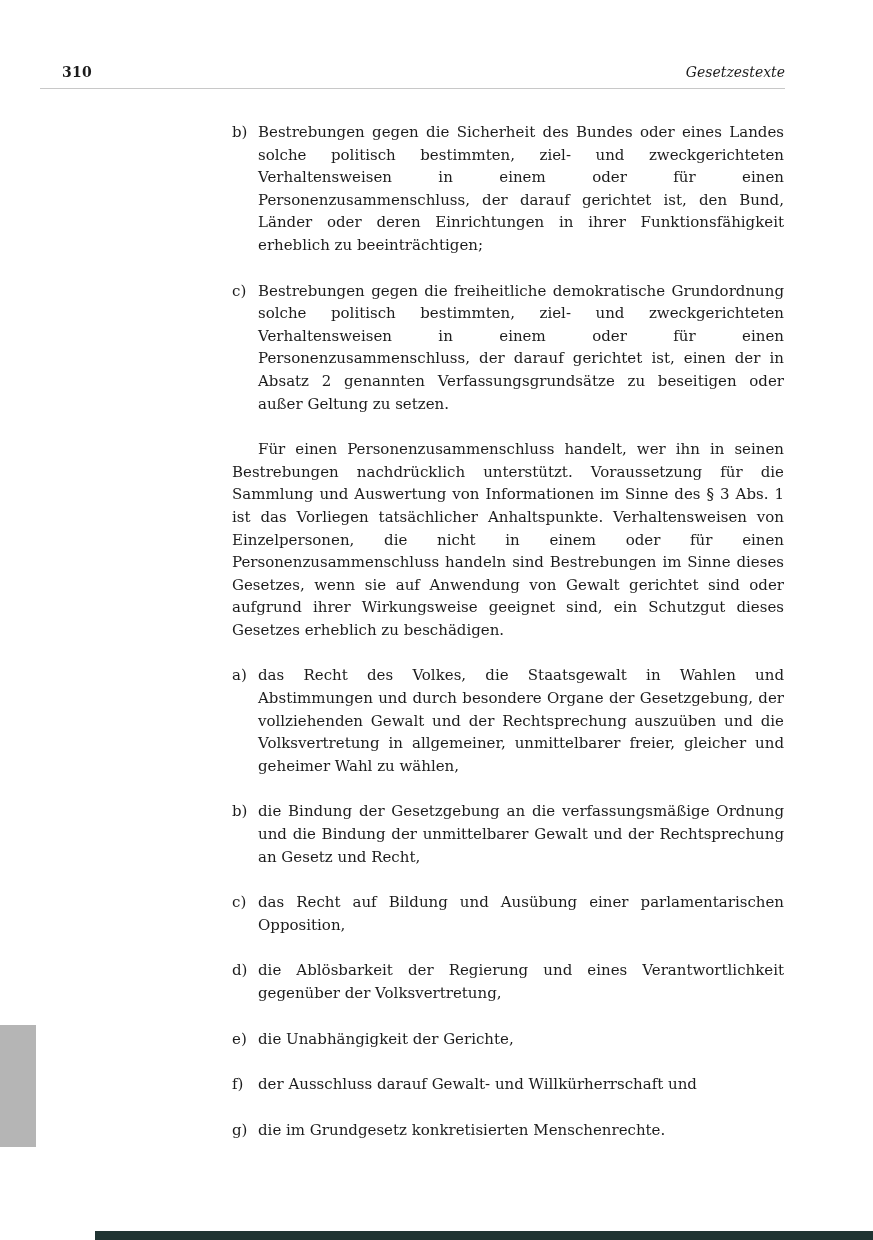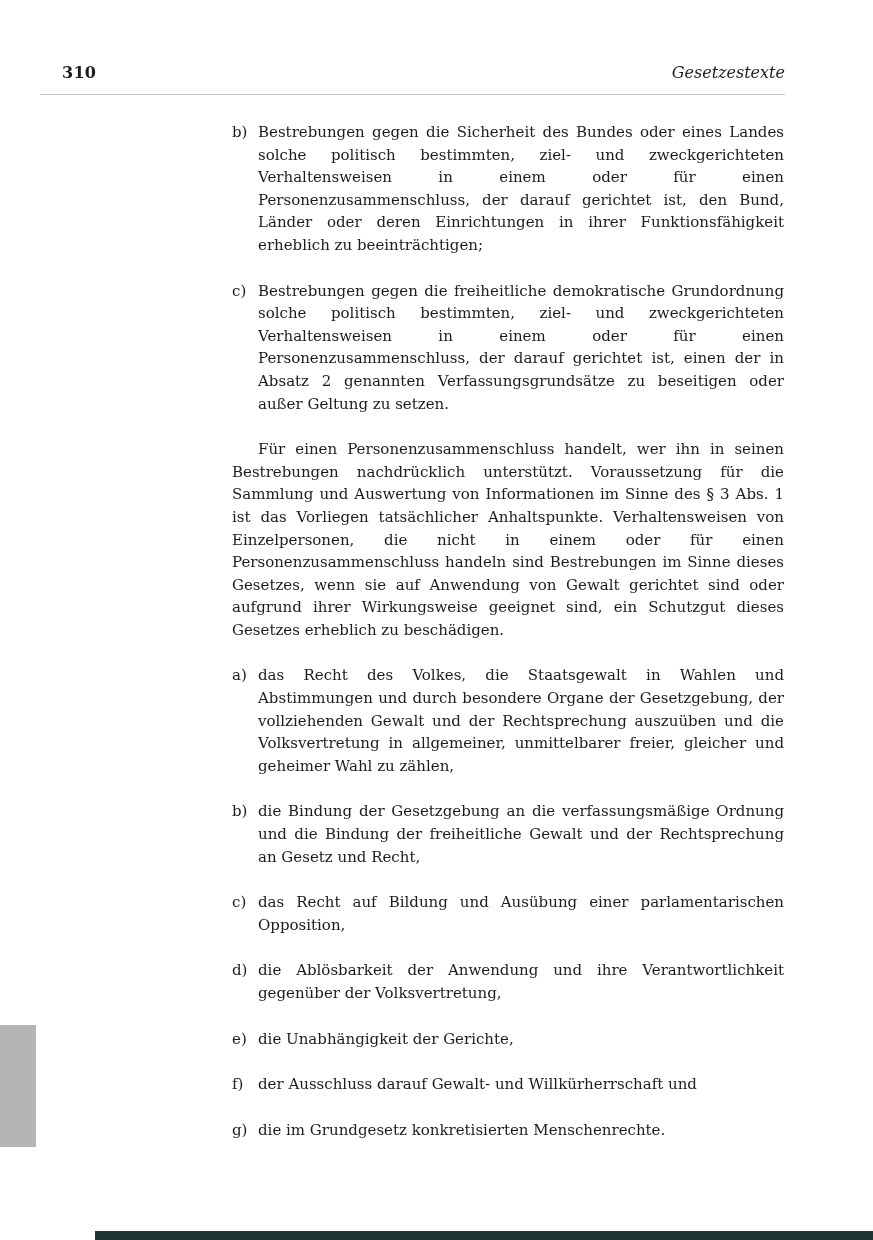--- a/index.html
+++ b/index.html
@@ -22,23 +22,23 @@
   }
   
   .page-header {
     position: absolute;
     top: 64px;
     left: 40px;
     right: 88px;
     display: flex;
     justify-content: space-between;
     align-items: baseline;
-    padding-bottom: 13px;
+    padding-bottom: 7px;
     border-bottom: 1px solid var(--rule, #c8c8c8);
-    font-size: 16px;
+    font-size: 14px;
     line-height: 17px;
   }
   .page-number {
     font-weight: bold;
     margin-left: 22px;
     letter-spacing: 0.3px;
   }
   .header-title {
     font-style: italic;
     text-align: center;
@@ -115,36 +115,36 @@
       <span class="list-text">Bestrebungen gegen die freiheitliche demokratische Grundordnung solche politisch bestimmten, ziel- und zweckgerichteten Verhaltensweisen in einem oder für einen Personenzusammenschluss, der darauf gerichtet ist, einen der in Absatz 2 genannten Verfassungsgrundsätze zu beseitigen oder außer Geltung zu setzen.</span>
     </div>
 
     <p class="block para">
       <span>Für einen Personenzusammenschluss handelt, wer ihn in seinen Bestrebungen nachdrücklich unterstützt. Voraussetzung für die Sammlung und Auswertung von Informationen im Sinne des § 3 Abs. 1 ist das Vorliegen tatsächlicher Anhaltspunkte. Verhaltensweisen von Einzelpersonen, die nicht in einem oder für einen Personenzusammenschluss handeln sind Bestrebungen im Sinne dieses Gesetzes, wenn sie auf Anwendung von Gewalt gerichtet sind oder aufgrund ihrer Wirkungsweise geeignet sind, ein Schutzgut dieses Gesetzes erheblich zu beschädigen.</span>
     </p>
 
 
     <div class="block list-item">
       <span class="list-marker">a)</span>
-      <span class="list-text">das Recht des Volkes, die Staatsgewalt in Wahlen und Abstimmungen und durch besondere Organe der Gesetzgebung, der vollziehenden Gewalt und der Rechtsprechung auszuüben und die Volksvertretung in allgemeiner, unmittelbarer freier, gleicher und geheimer Wahl zu zählen,</span>
+      <span class="list-text">das Recht des Volkes, die Staatsgewalt in Wahlen und Abstimmungen und durch besondere Organe der Gesetzgebung, der vollziehenden Gewalt und der Rechtsprechung auszuüben und die Volksvertretung in allgemeiner, unmittelbarer freier, gleicher und geheimer Wahl zu wählen,</span>
     </div>
 
     <div class="block list-item">
       <span class="list-marker">b)</span>
-      <span class="list-text">die Bindung der Gesetzgebung an die verfassungsmäßige Ordnung und die Bindung der freiheitliche Gewalt und der Rechtsprechung an Gesetz und Recht,</span>
+      <span class="list-text">die Bindung der Gesetzgebung an die verfassungsmäßige Ordnung und die Bindung der unmittelbarer Gewalt und der Rechtsprechung an Gesetz und Recht,</span>
     </div>
 
     <div class="block list-item">
       <span class="list-marker">c)</span>
       <span class="list-text">das Recht auf Bildung und Ausübung einer parlamentarischen Opposition,</span>
     </div>
 
     <div class="block list-item">
       <span class="list-marker">d)</span>
-      <span class="list-text">die Ablösbarkeit der Anwendung und ihre Verantwortlichkeit gegenüber der Volksvertretung,</span>
+      <span class="list-text">die Ablösbarkeit der Regierung und eines Verantwortlichkeit gegenüber der Volksvertretung,</span>
     </div>
 
     <div class="block list-item">
       <span class="list-marker">e)</span>
       <span class="list-text">die Unabhängigkeit der Gerichte,</span>
     </div>
 
     <div class="block list-item">
       <span class="list-marker">f)</span>
       <span class="list-text">der Ausschluss darauf Gewalt- und Willkürherrschaft und</span>

